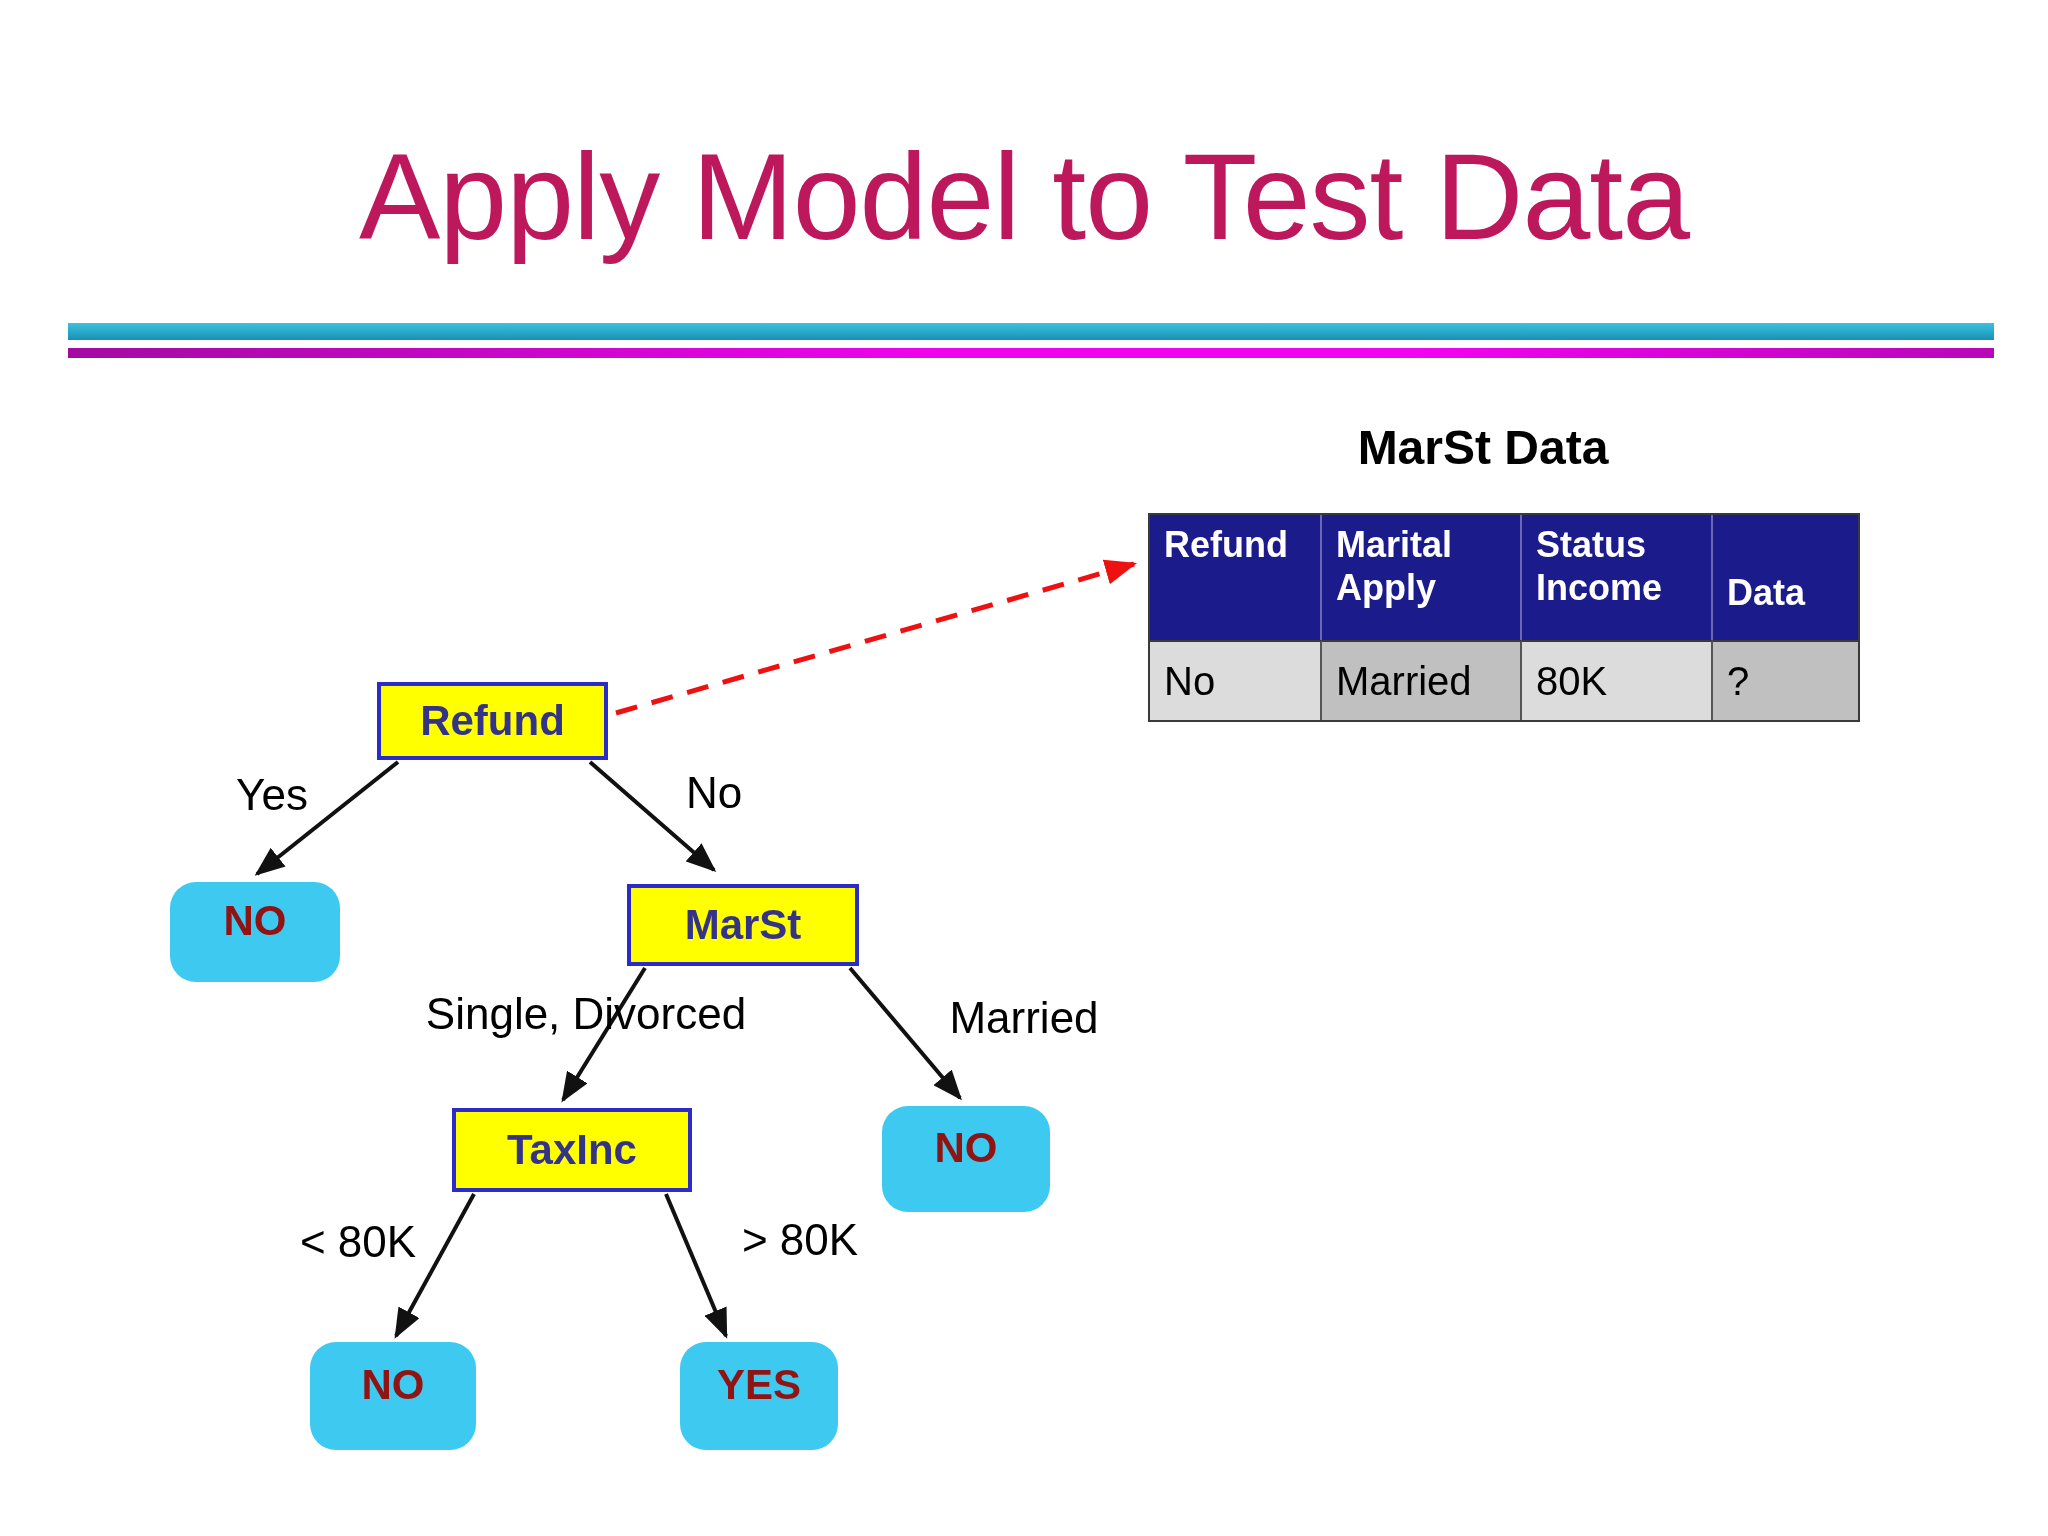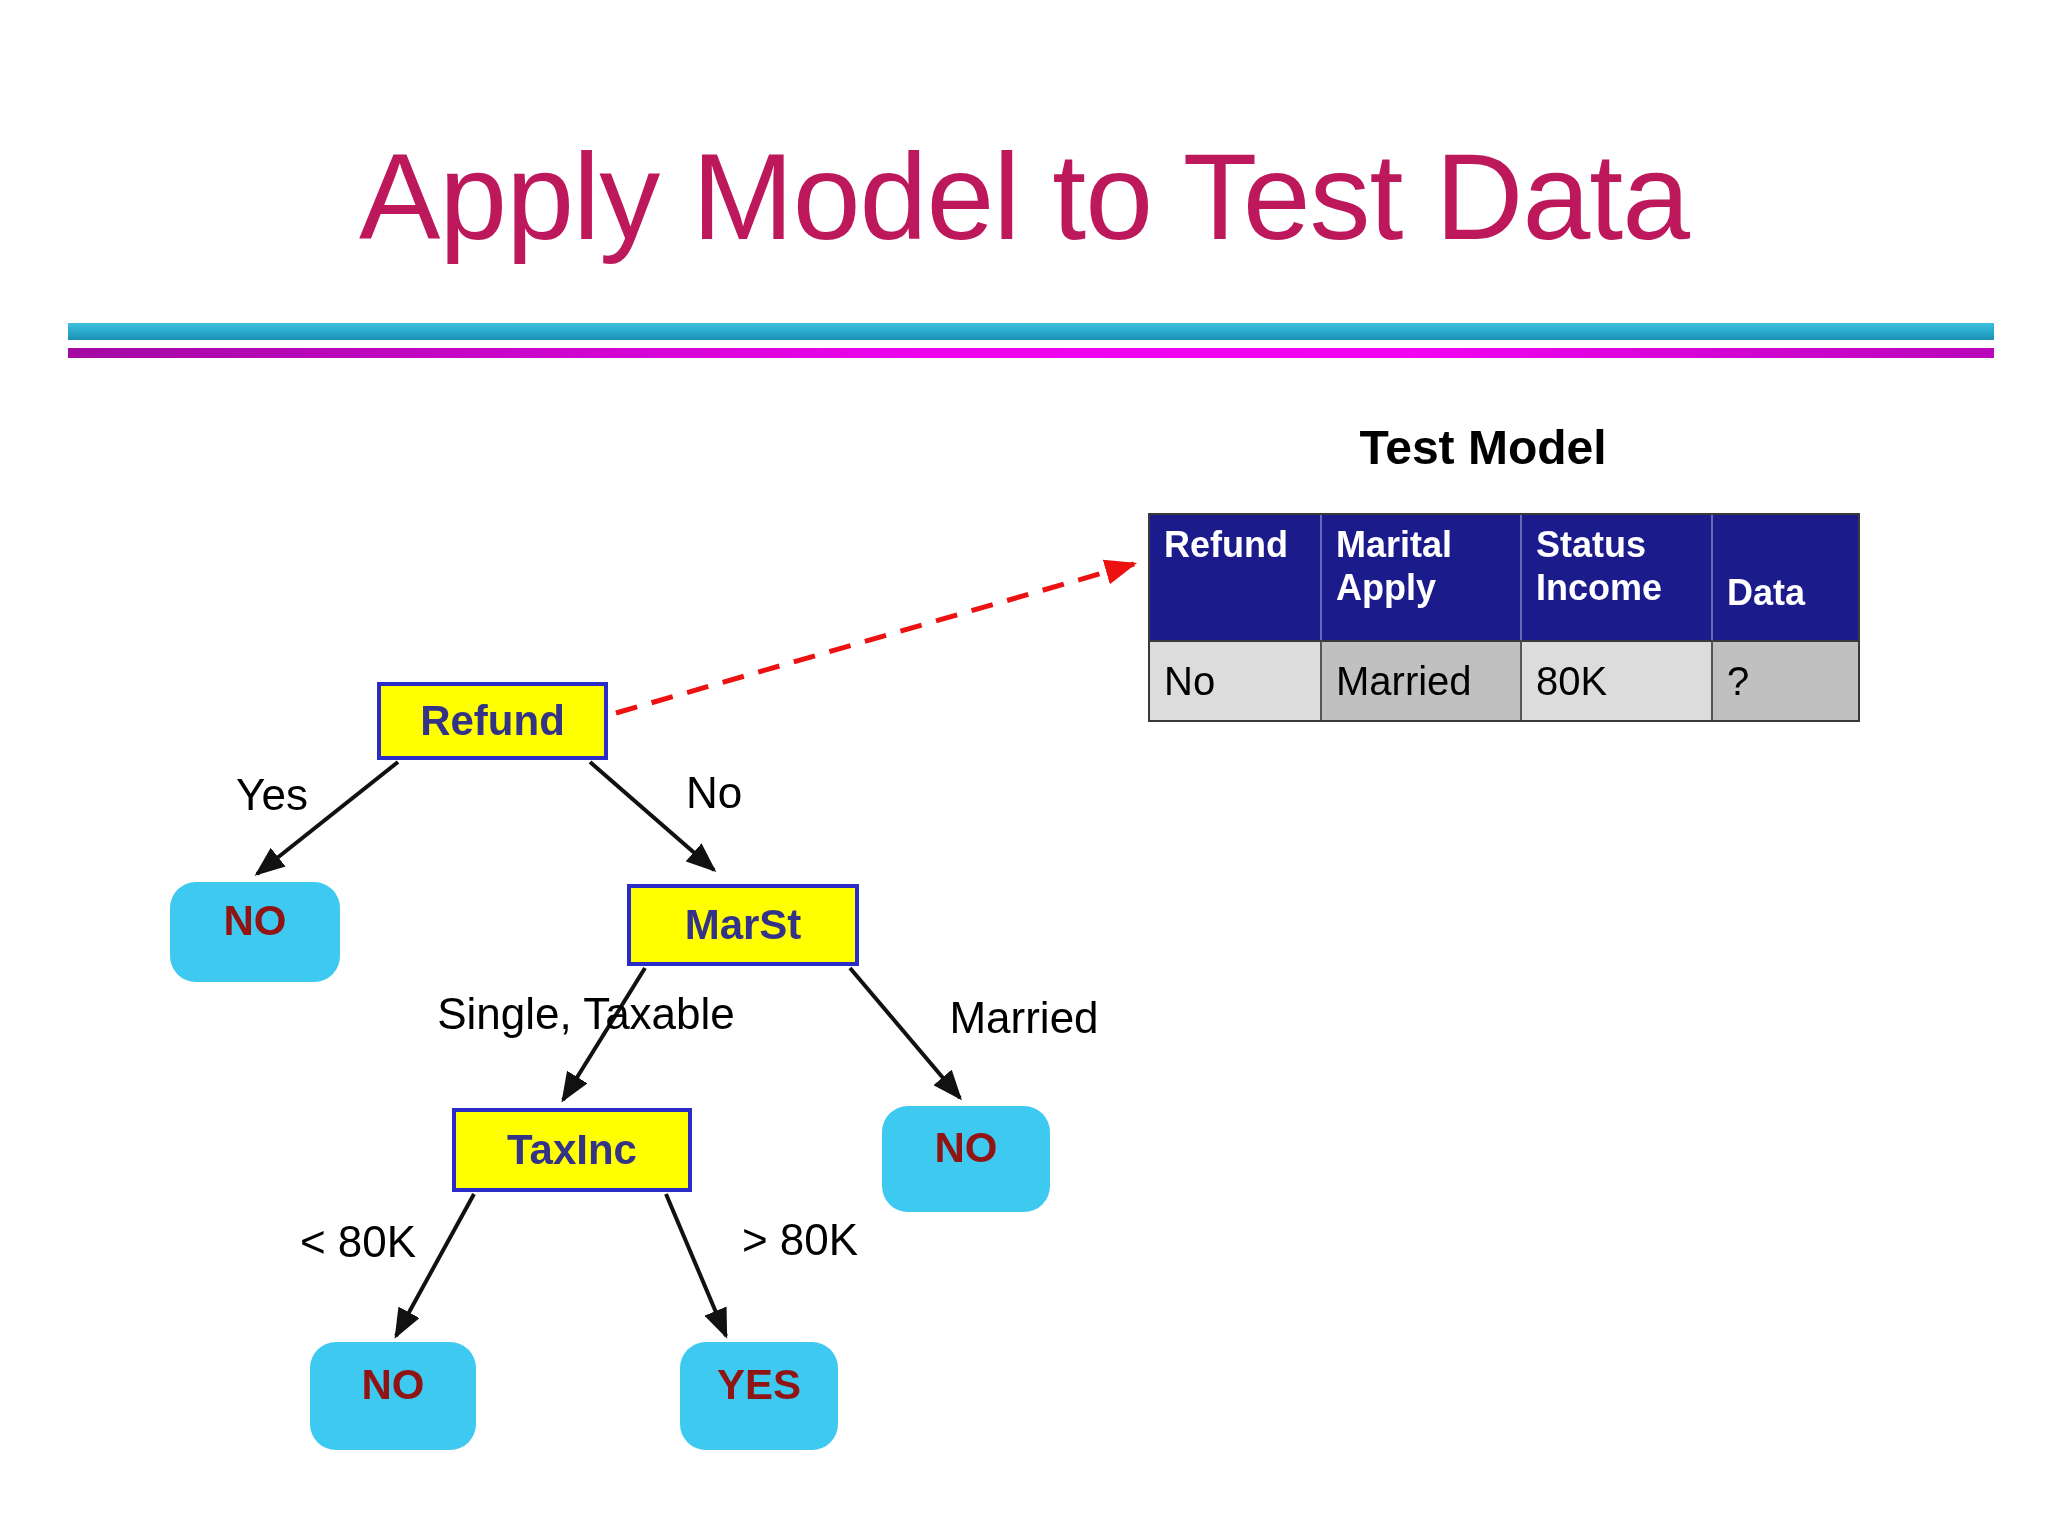--- a/index.html
+++ b/index.html
@@ -73,21 +73,21 @@
 </head>
 <body>
 
 <div class="slide">
 
   <div class="title">Apply Model to Test Data</div>
 
   <div class="rule teal"></div>
   <div class="rule magenta"></div>
 
-  <div class="test-data-heading">Test Model</div>
+  <div class="test-data-heading">MarSt Data</div>
 
   <svg class="edges" width="2048" height="1536" viewBox="0 0 2048 1536">
     <defs>
       <marker id="ahBlack" viewBox="0 0 10 8" refX="9" refY="4" markerWidth="30" markerHeight="24" markerUnits="userSpaceOnUse" orient="auto">
         <path d="M0,0 L10,4 L0,8 Z" fill="#111111"></path>
       </marker>
       <marker id="ahRed" viewBox="0 0 10 8" refX="9" refY="4" markerWidth="32" markerHeight="26" markerUnits="userSpaceOnUse" orient="auto">
         <path d="M0,0 L10,4 L0,8 Z" fill="#ee1111"></path>
       </marker>
     </defs>
@@ -129,18 +129,18 @@
   <div class="node marst">MarSt</div>
   <div class="node taxinc">TaxInc</div>
 
   <div class="leaf no1">NO</div>
   <div class="leaf no2">NO</div>
   <div class="leaf no3">NO</div>
   <div class="leaf yes1">YES</div>
 
   <div class="elabel yes">Yes</div>
   <div class="elabel no">No</div>
-  <div class="elabel sd">Single, Taxable</div>
+  <div class="elabel sd">Single, Divorced</div>
   <div class="elabel married">Married</div>
   <div class="elabel lt80k">&lt; 80K</div>
   <div class="elabel gt80k">&gt; 80K</div>
 
 </div>
 
 </body></html>

